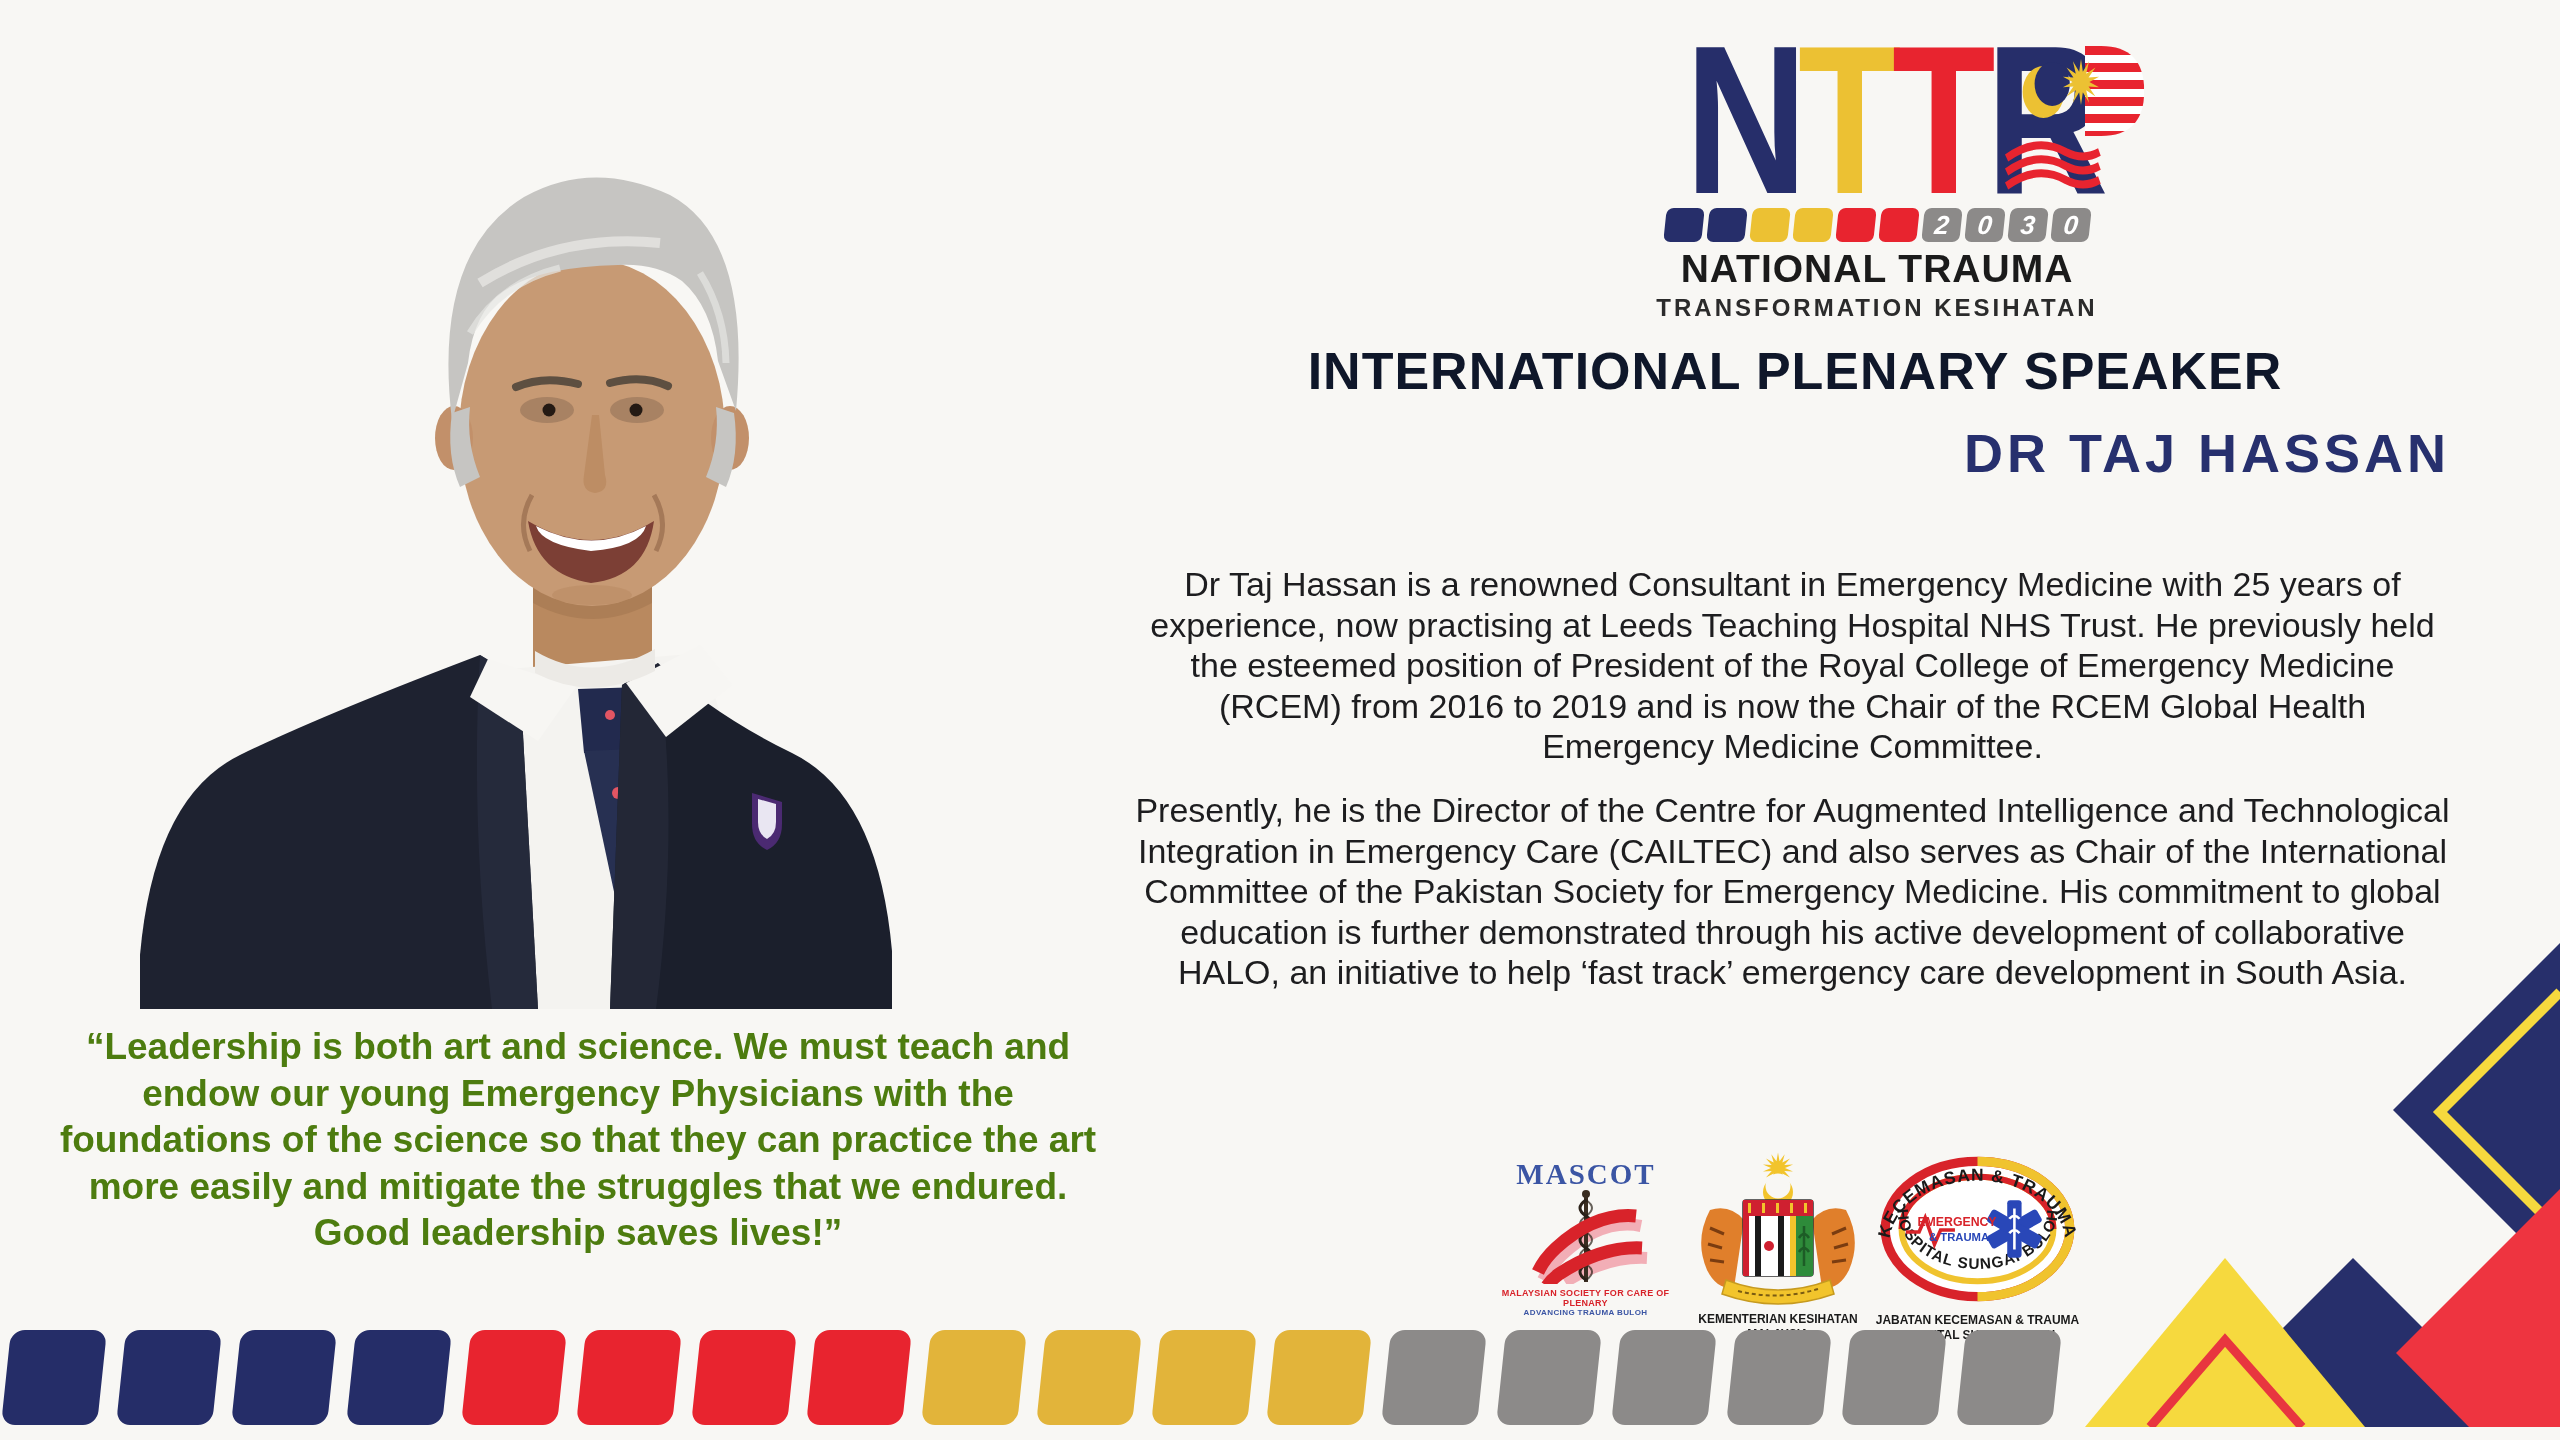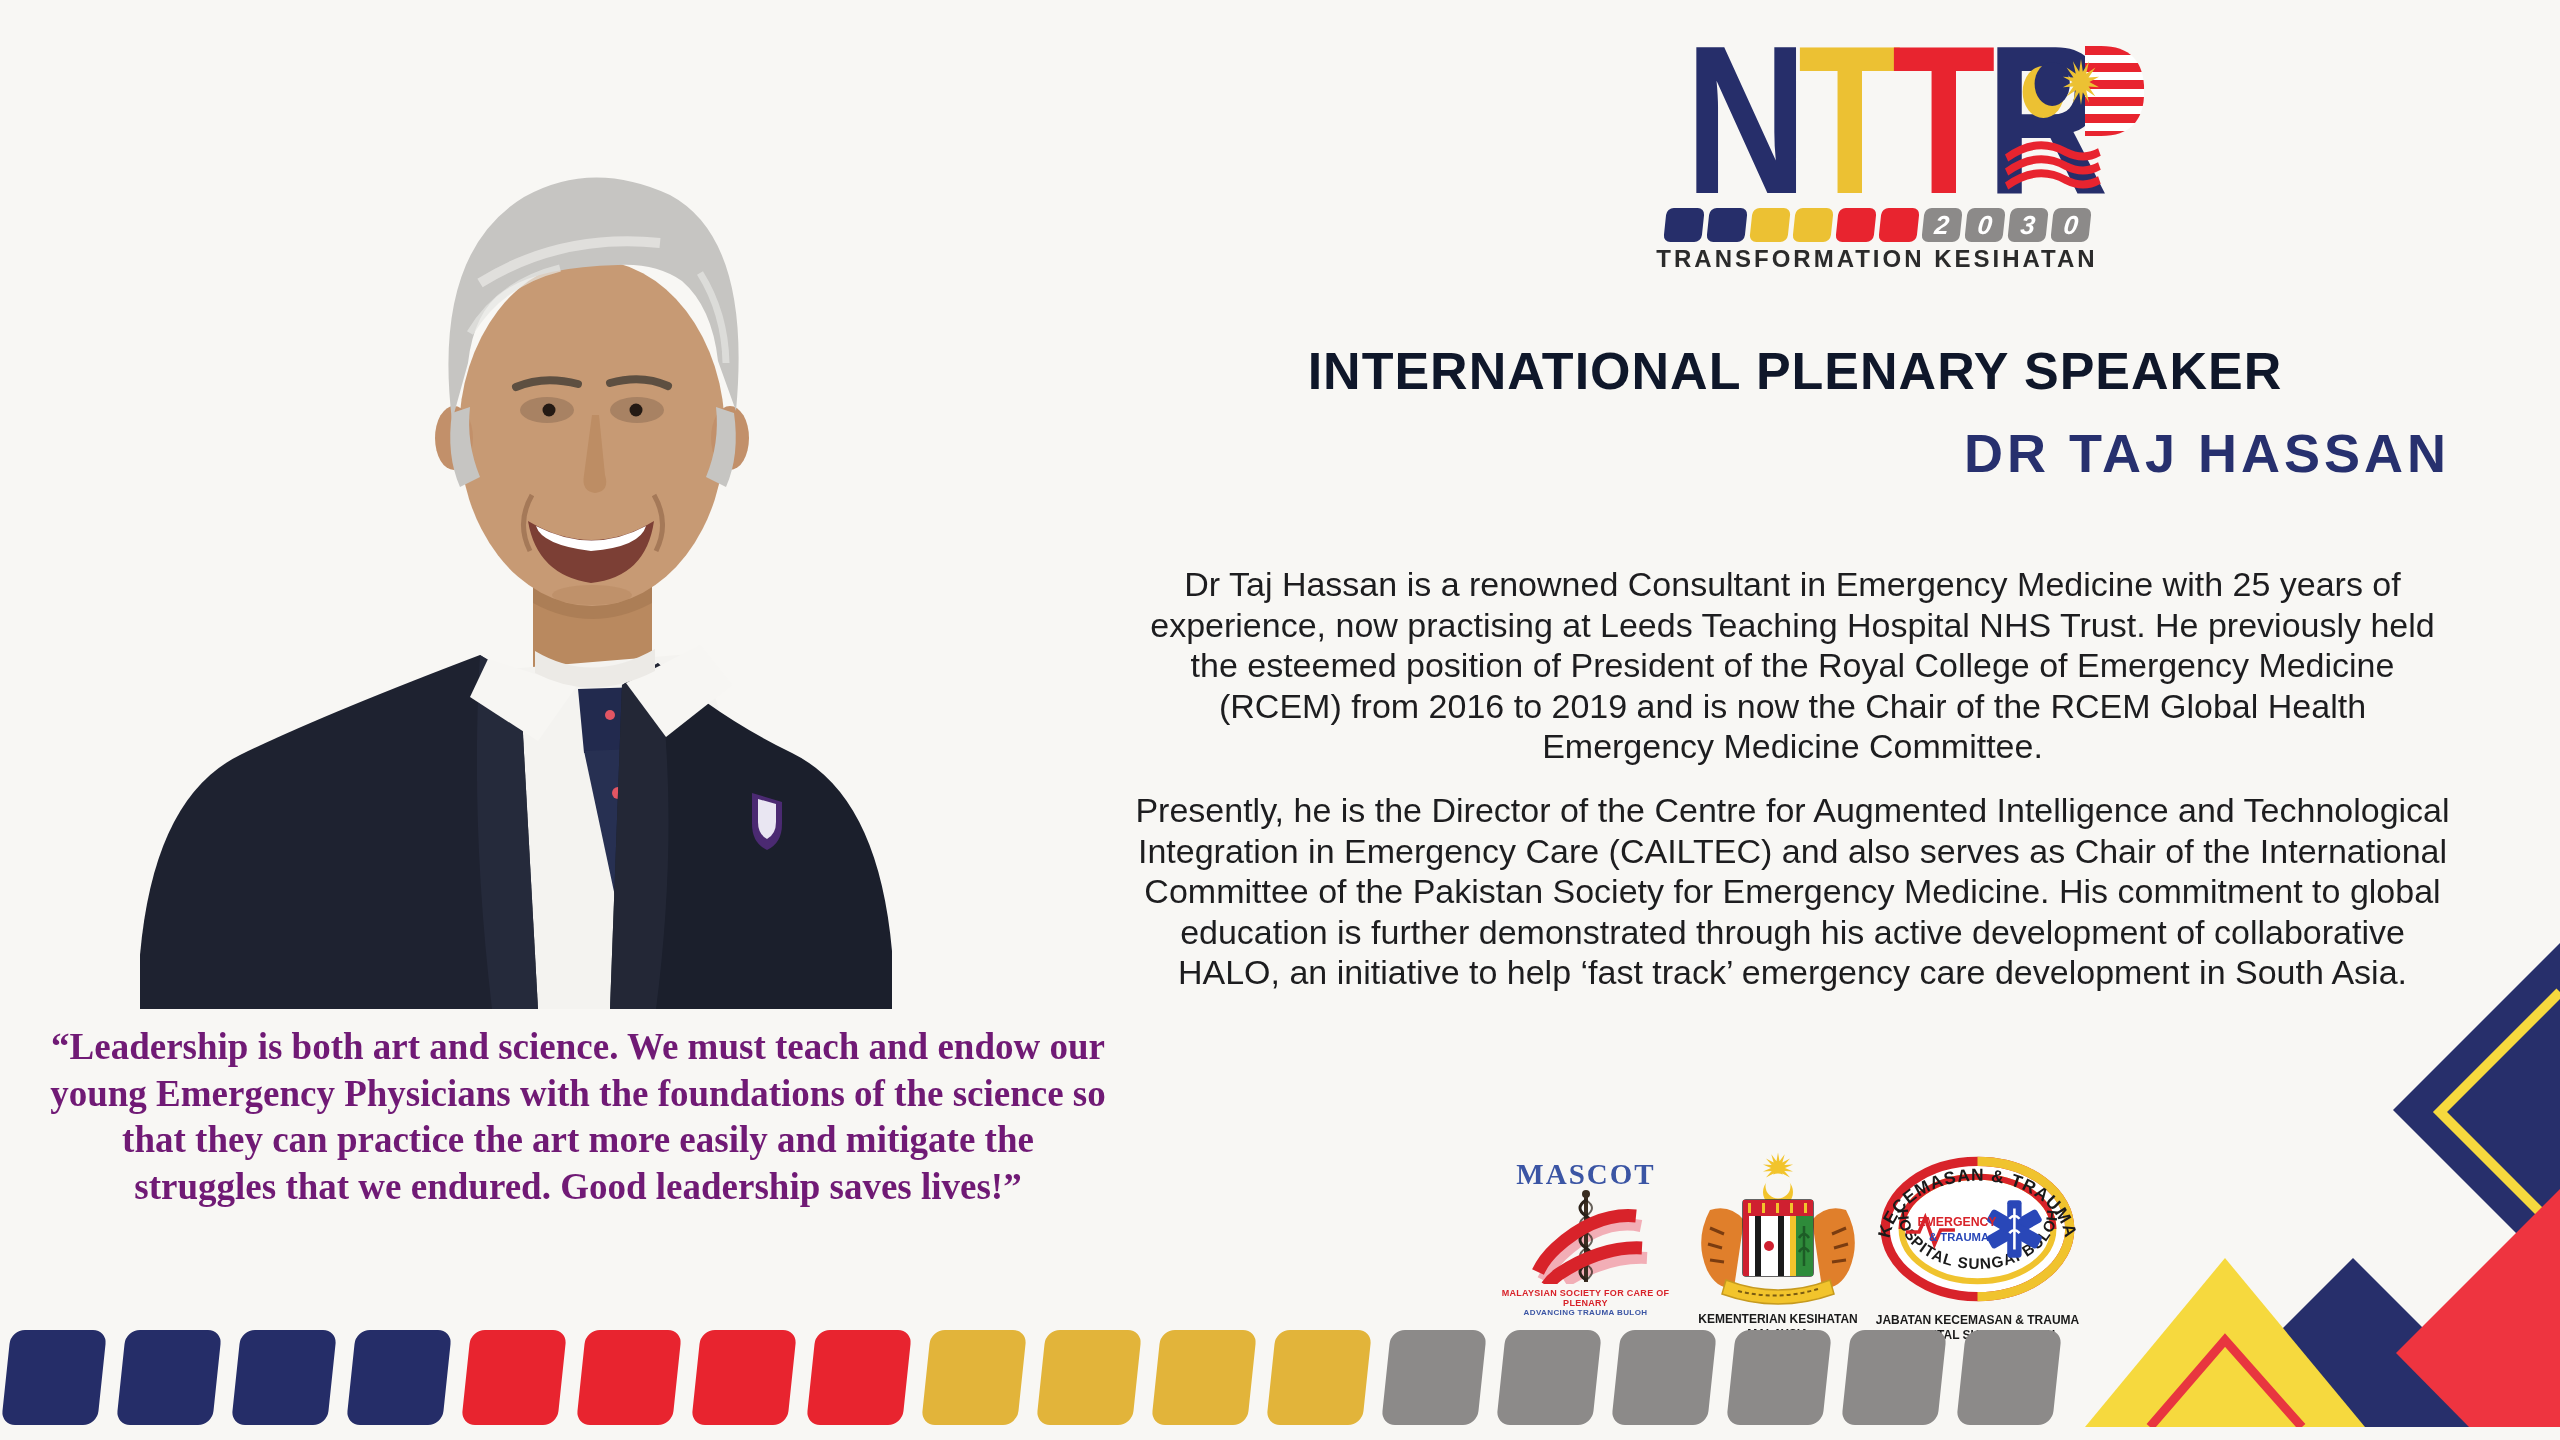--- a/index.html
+++ b/index.html
@@ -23,21 +23,21 @@
   .category{left:1140px;top:341px;width:1310px;text-align:center;
             font-size:52px;font-weight:800;color:#0f172a;letter-spacing:1px;}
   .speaker-name{left:1140px;top:422px;width:1310px;text-align:right;
             font-size:54px;font-weight:800;color:#27306e;letter-spacing:4px;}
   .bio{left:1135px;width:1315px;text-align:center;font-size:34px;line-height:40.5px;
        color:#1d1d1f;margin:0;}
   .bio1{top:516px;margin-top:48px;}
   .bio2{top:790px;}
   
   .quote{left:48px;top:1024px;width:1060px;text-align:center;font-size:37px;
-         font-weight:700;line-height:46.5px;color:#701a75;font-family:Liberation Serif, serif;}
+         font-weight:700;line-height:46.5px;color:#4d7c0f;}
   
   .plogo{text-align:center;}
   .plogo .cap1{font-size:9px;font-weight:bold;color:#d8232a;letter-spacing:.3px;}
   .plogo .cap2{font-size:8px;font-weight:bold;color:#3b55a4;letter-spacing:.4px;}
   .plogo .capb{font-size:12px;font-weight:bold;color:#1a1a1a;line-height:15px;}
   
   .bottom-strip{left:6px;top:1330px;display:flex;gap:19px;}
   .sq{width:96px;height:95px;border-radius:14px;transform:skewX(-6deg);}
 </style>
 </head>
@@ -155,20 +155,21 @@
         <div class="msq" style="background: rgb(38, 46, 106);"></div>
         <div class="msq" style="background: rgb(236, 193, 51);"></div>
         <div class="msq" style="background: rgb(236, 193, 51);"></div>
         <div class="msq" style="background: rgb(232, 36, 47);"></div>
         <div class="msq" style="background: rgb(232, 36, 47);"></div>
         <div class="msq" style="background: rgb(140, 138, 137);">2</div>
         <div class="msq" style="background: rgb(140, 138, 137);">0</div>
         <div class="msq" style="background: rgb(140, 138, 137);">3</div>
         <div class="msq" style="background: rgb(140, 138, 137);">0</div>
       </div>
+    <div class="nttr-title">NATIONAL TRAUMA</div>
     <div class="nttr-subtitle">TRANSFORMATION KESIHATAN</div>
   </div>
 
   <div class="abs category">INTERNATIONAL PLENARY SPEAKER</div>
   <div class="abs speaker-name">DR TAJ HASSAN</div>
   <p class="abs bio bio1">Dr Taj Hassan is a renowned Consultant in Emergency Medicine with 25 years of experience, now practising at Leeds Teaching Hospital NHS Trust. He previously held the esteemed position of President of the Royal College of Emergency Medicine (RCEM) from 2016 to 2019 and is now the Chair of the RCEM Global Health Emergency Medicine Committee.</p>
   <p class="abs bio bio2">Presently, he is the Director of the Centre for Augmented Intelligence and Technological Integration in Emergency Care (CAILTEC) and also serves as Chair of the International Committee of the Pakistan Society for Emergency Medicine. His commitment to global education is further demonstrated through his active development of collaborative HALO, an initiative to help ‘fast track’ emergency care development in South Asia.</p>
 
   <div class="abs plogo" style="left:1498px;top:1156px;width:175px;">
     <svg viewBox="0 0 170 128" style="width:170px;height:128px;">

